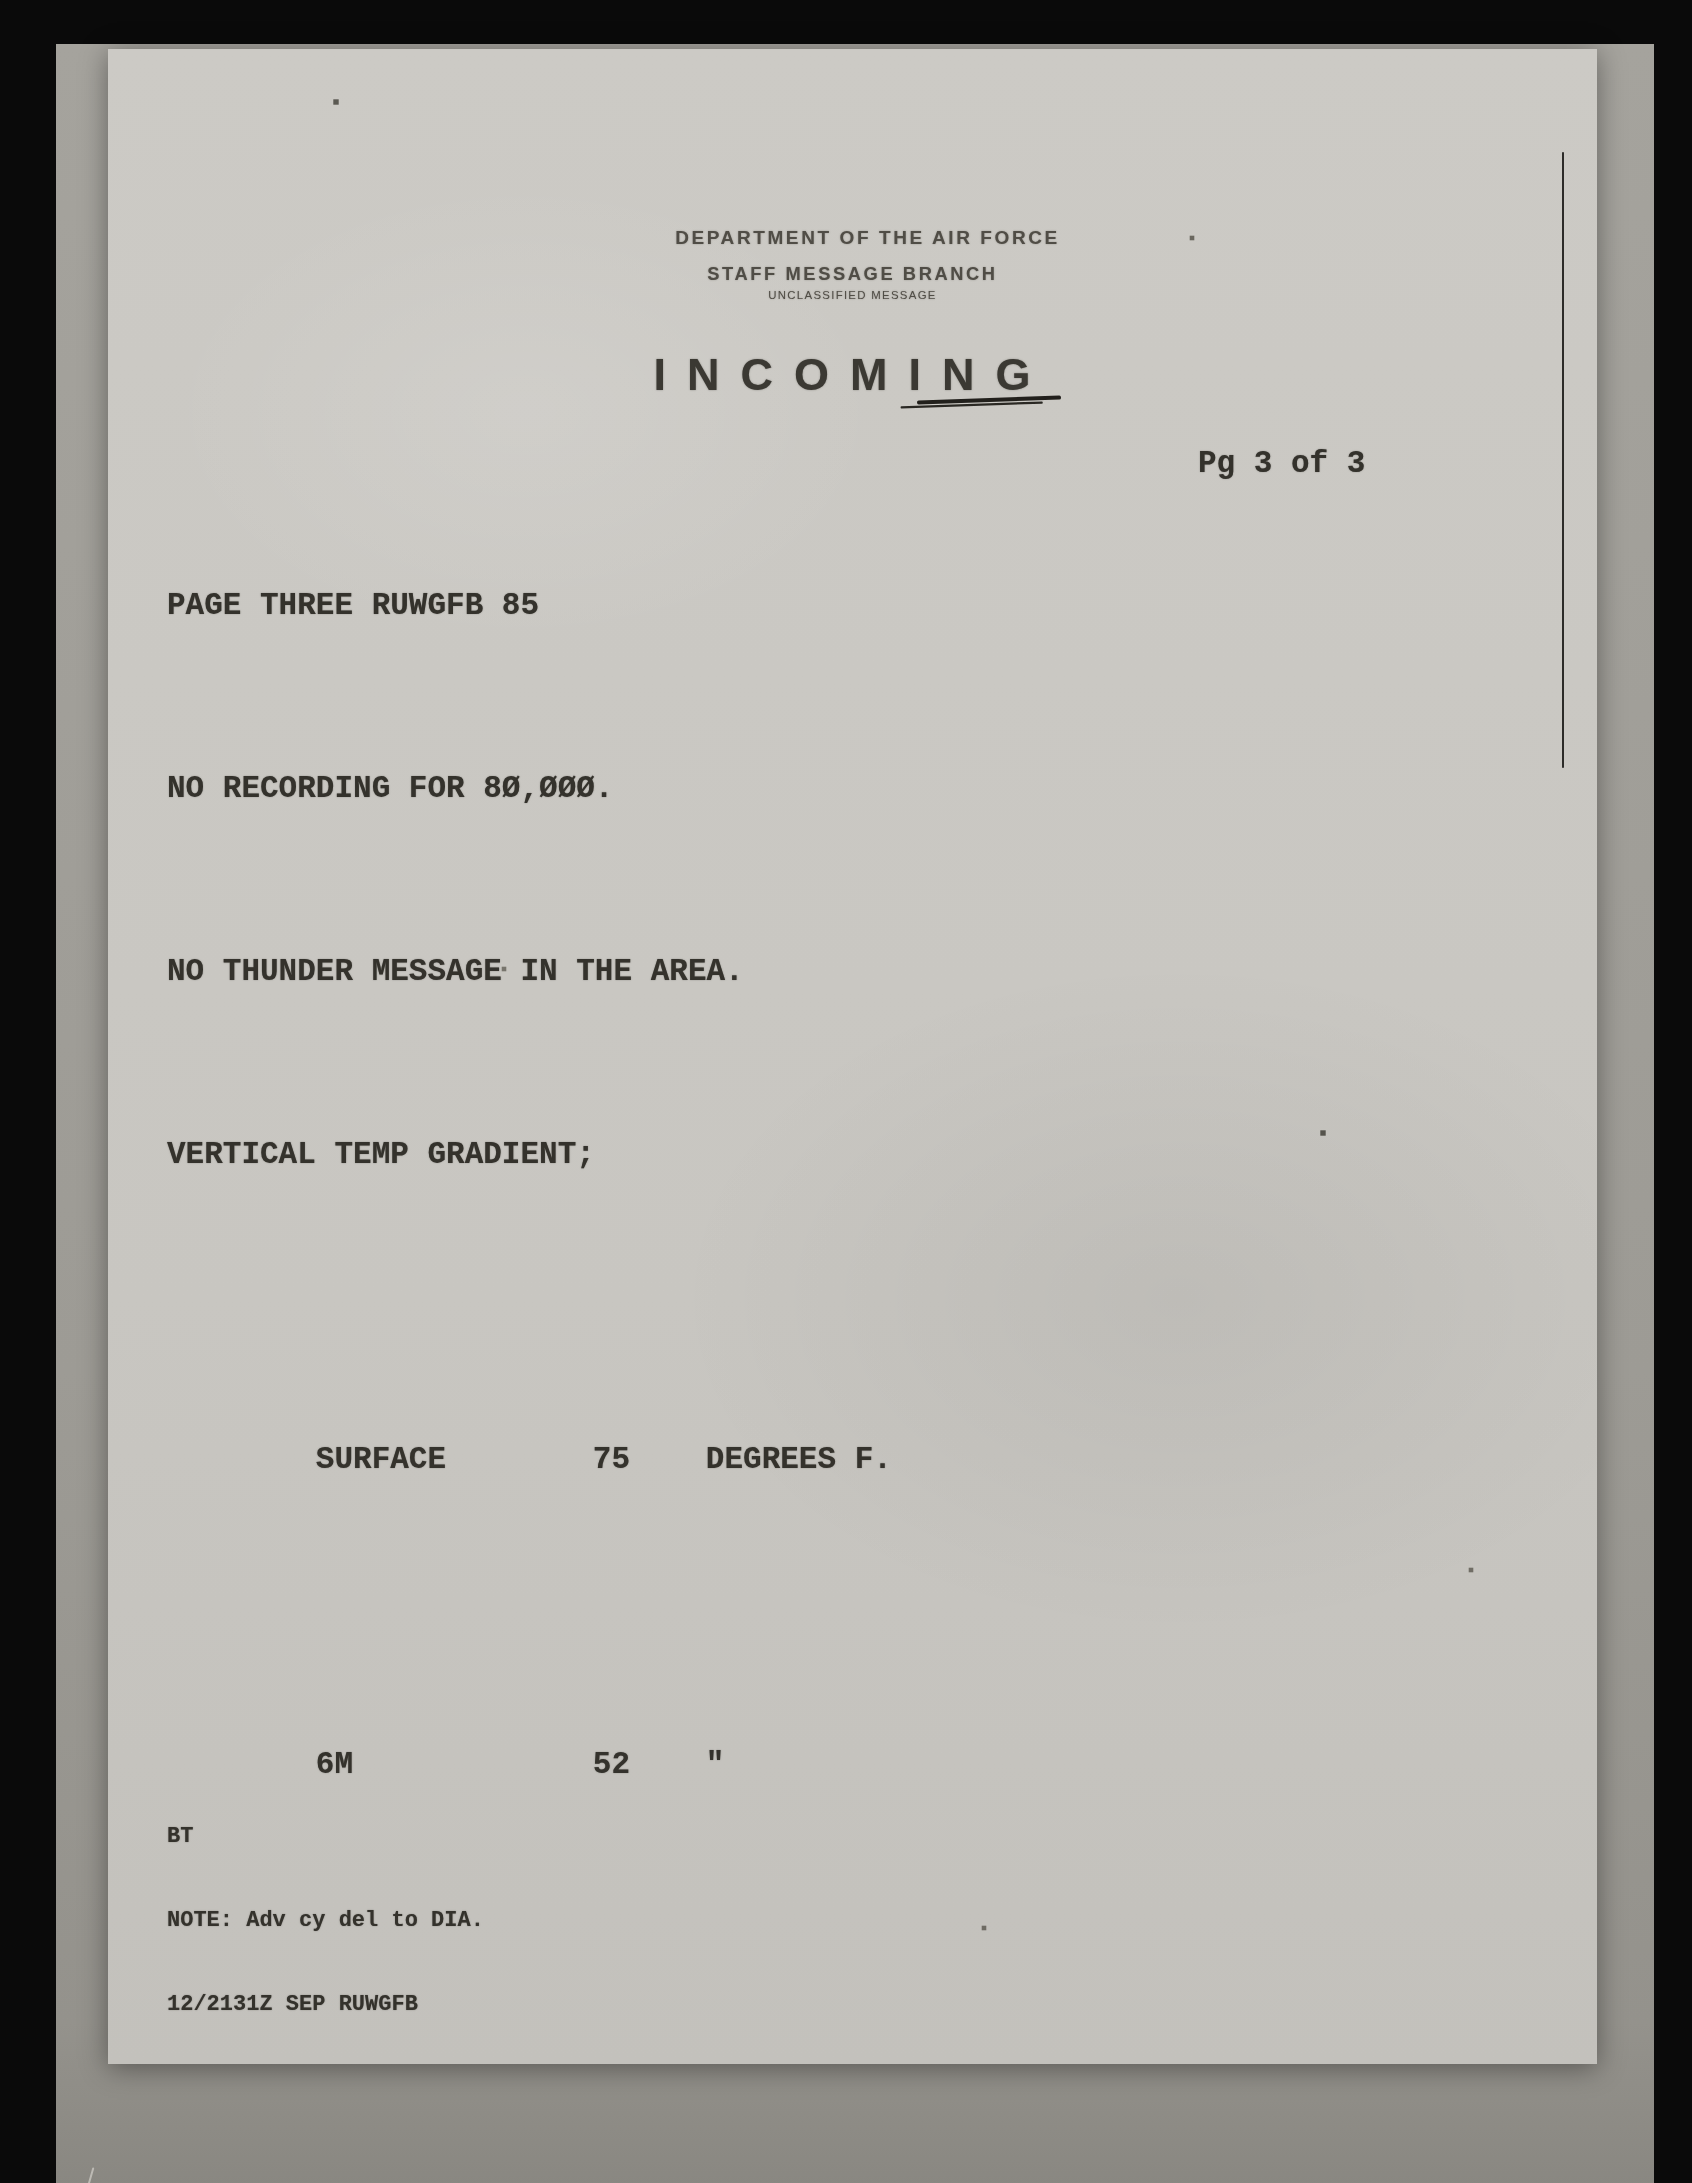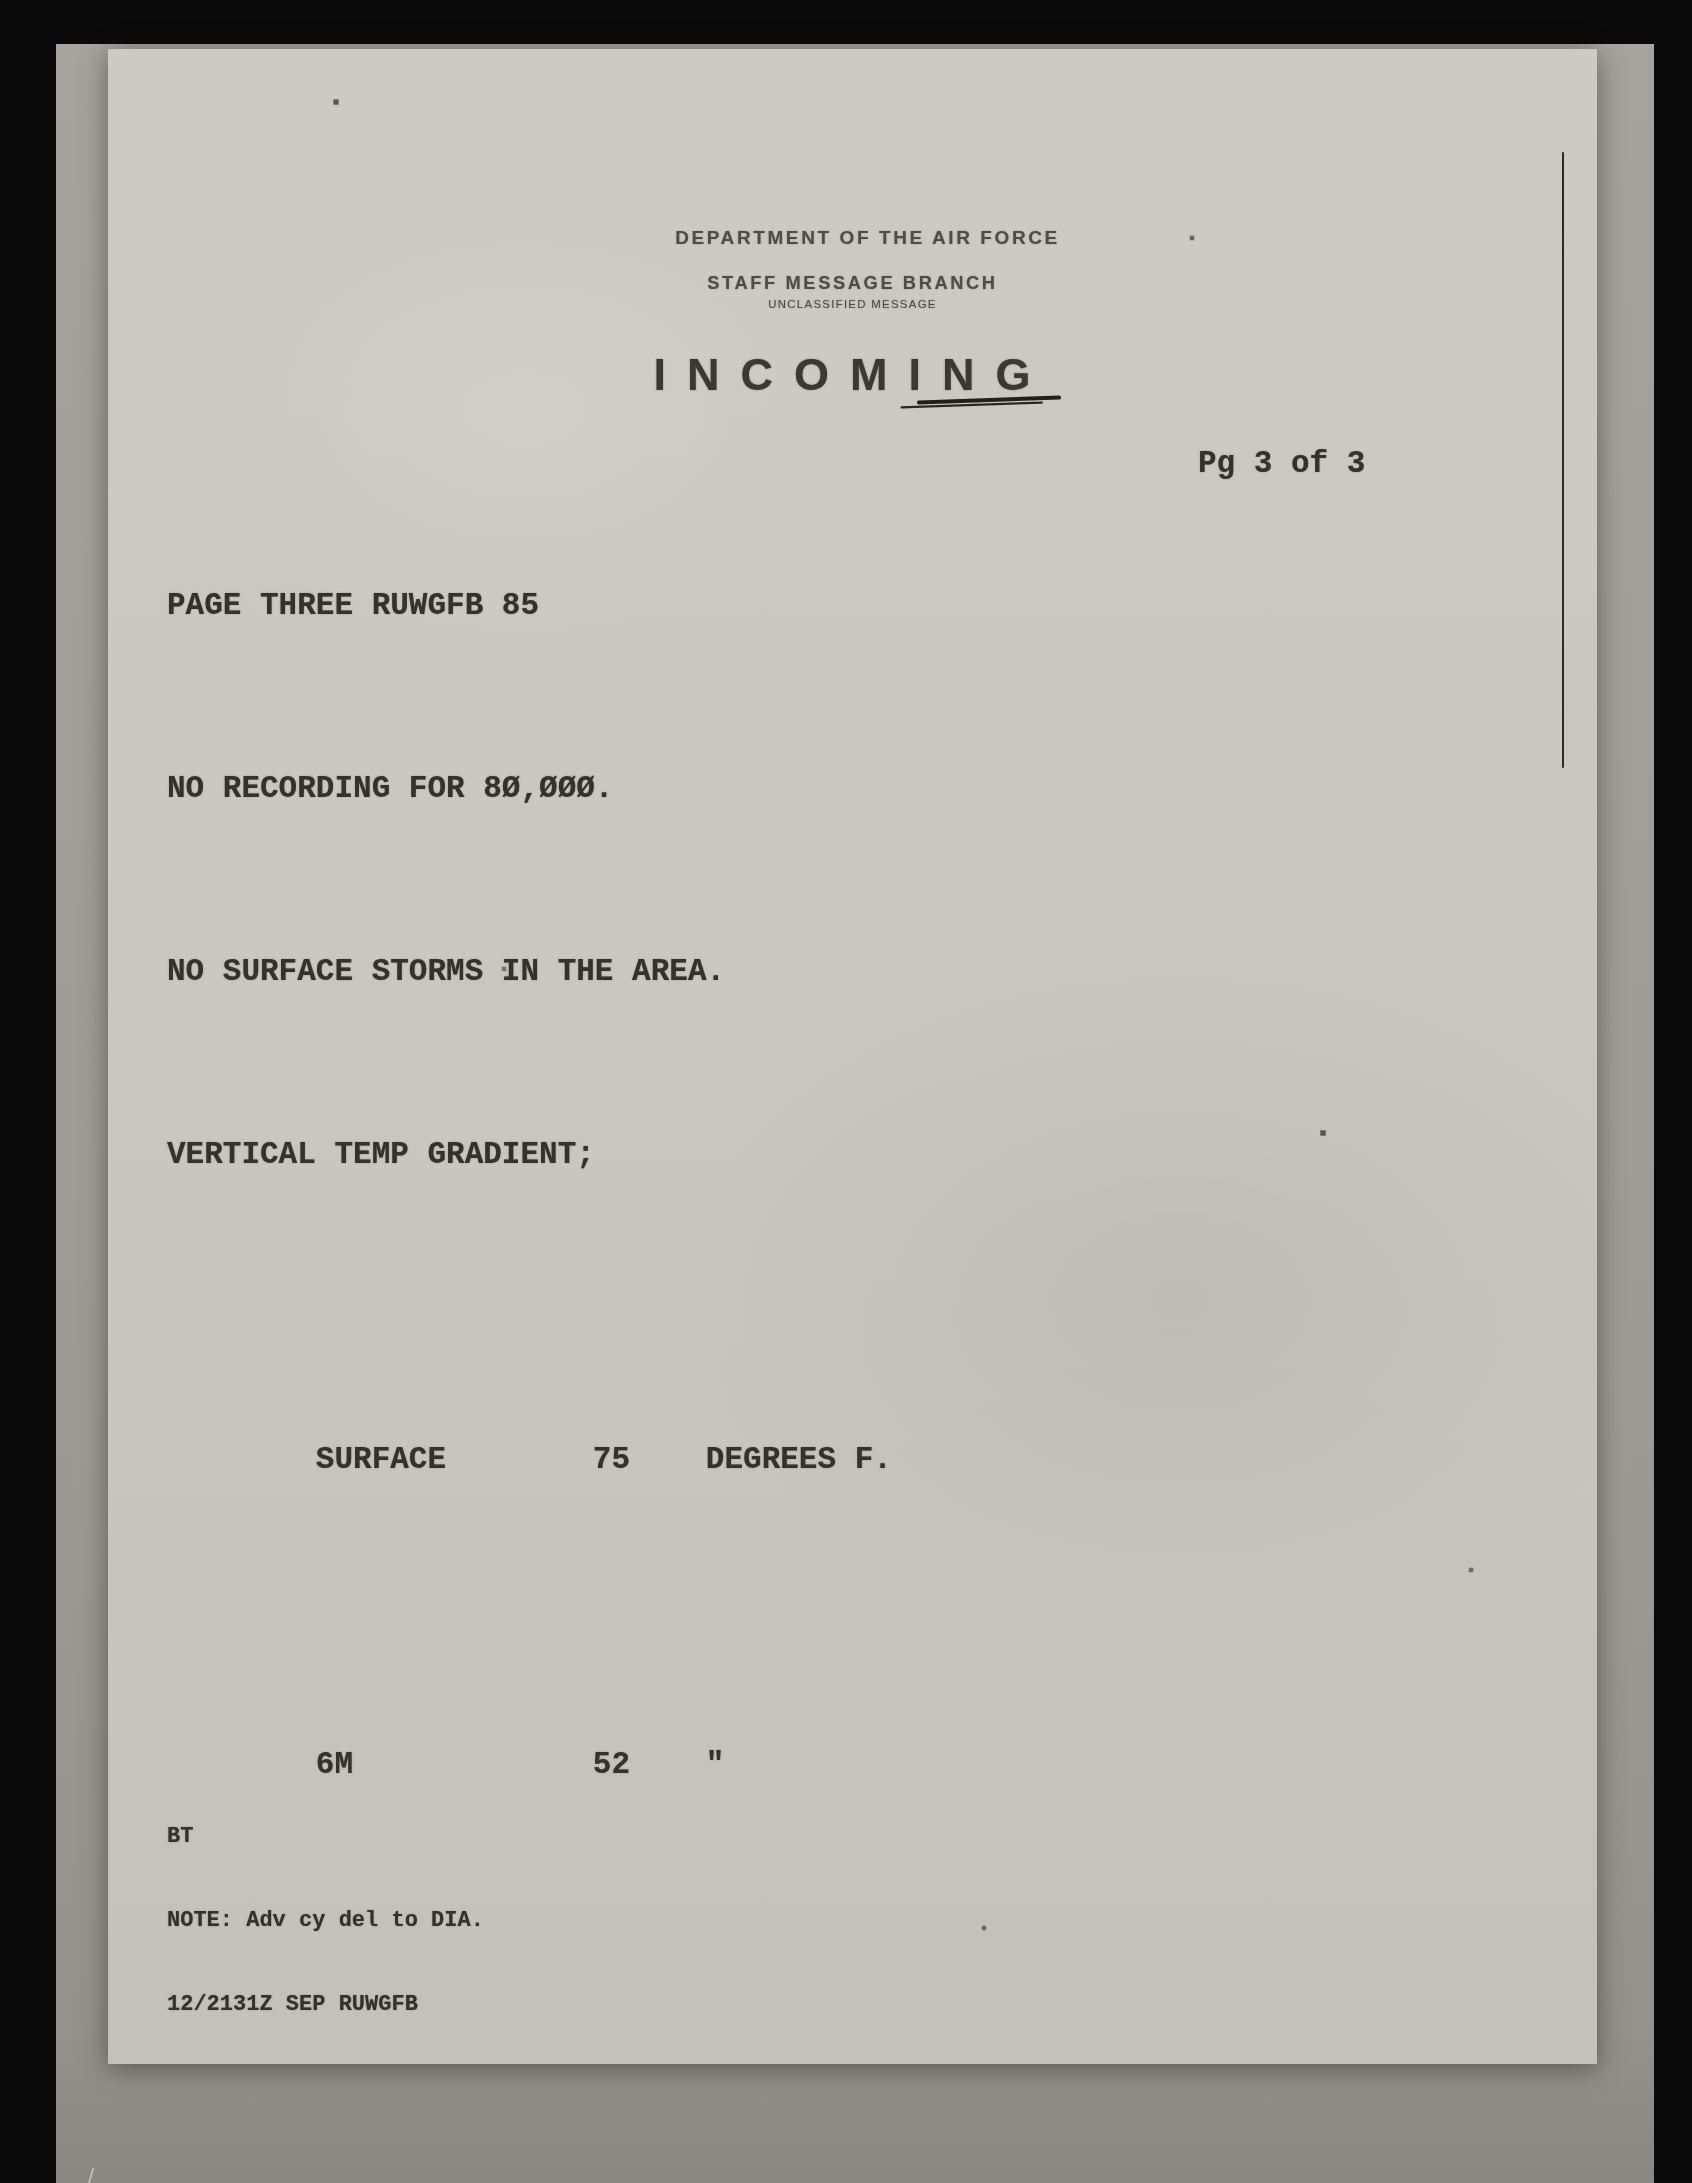--- a/index.html
+++ b/index.html
@@ -25,21 +25,21 @@
     box-shadow:0 4.4px 26px rgba(0,0,0,0.40);
   }
   .typed { color:#34322c; text-shadow:0 0 1.3px rgba(48,46,40,0.55); font-weight:bold; }
 
   .letterhead {
     position:absolute; left:0; top:178px; width:100%; text-align:center;
     font-family:"Liberation Sans", sans-serif; color:#504d46;
     text-shadow:0 0 1.7px rgba(75,72,64,0.45);
   }
   .lh1 { font-size:19px; letter-spacing:2.6px; font-weight:bold;padding-left:30px; }
-  .lh2 { font-size:18.3px; letter-spacing:2.6px; font-weight:bold; margin-top:23px; }
+  .lh2 { font-size:18.3px; letter-spacing:2.6px; font-weight:bold; margin-top:14px; }
   .lh3 { font-size:11.4px; letter-spacing:1.3px; margin-top:4.4px; }
   .stamp {
     position:absolute; left:0; top:262px; width:100%; text-align:center;
     font-family:"Liberation Sans", sans-serif; font-weight:bold;
     font-size:45px; letter-spacing:21px; line-height:48px;
     color:#3b3933; text-shadow:0 0 1.7px rgba(52,50,44,0.5);margin-top:40px;
   }
   .scribble {
     position:absolute; left:809px; top:349px; width:144px; height:3.5px;
     background:#22201c; border-radius:1.7px; transform:rotate(-2deg);
@@ -98,21 +98,21 @@
 
     <div class="scribble"></div>
 
     <div class="meta typed">
       <span class="meta-pg">Pg 3 of 3</span>
     </div>
 
     <div class="body-block typed">
       <div class="line">PAGE THREE RUWGFB 85</div>
       <div class="line">NO RECORDING FOR 8Ø,ØØØ.</div>
-      <div class="line">NO SURFACE STORMS IN THE AREA.</div>
+      <div class="line">NO THUNDER MESSAGE IN THE AREA.</div>
       <div class="line">VERTICAL TEMP GRADIENT;</div>
 
       <div class="line">
         <span class="t-level">SURFACE</span><span class="t-value">75</span><span class="t-unit">DEGREES F.</span>
       </div>
       <div class="line">
         <span class="t-level">6M</span><span class="t-value">52</span><span class="t-unit">"</span>
       </div>
       <div class="line">
         

